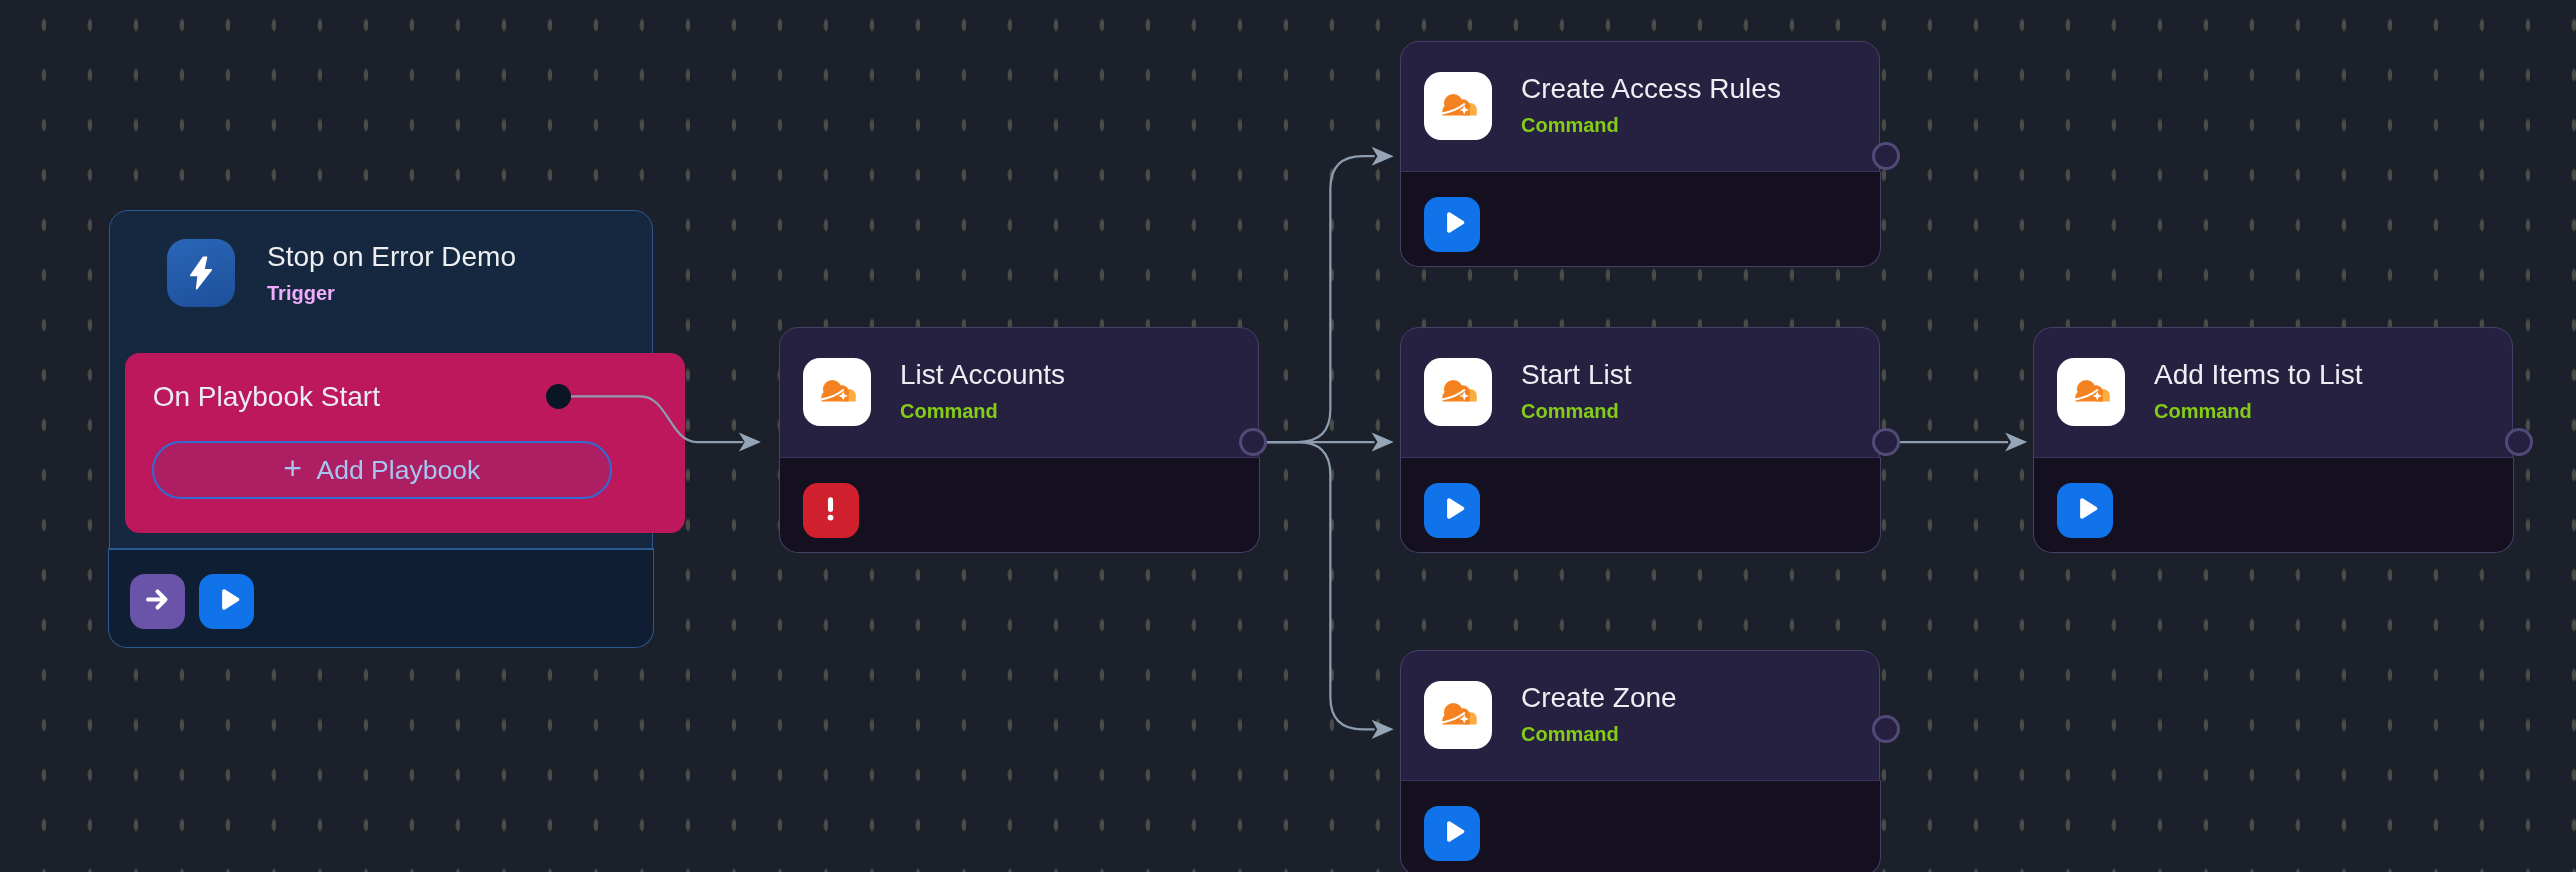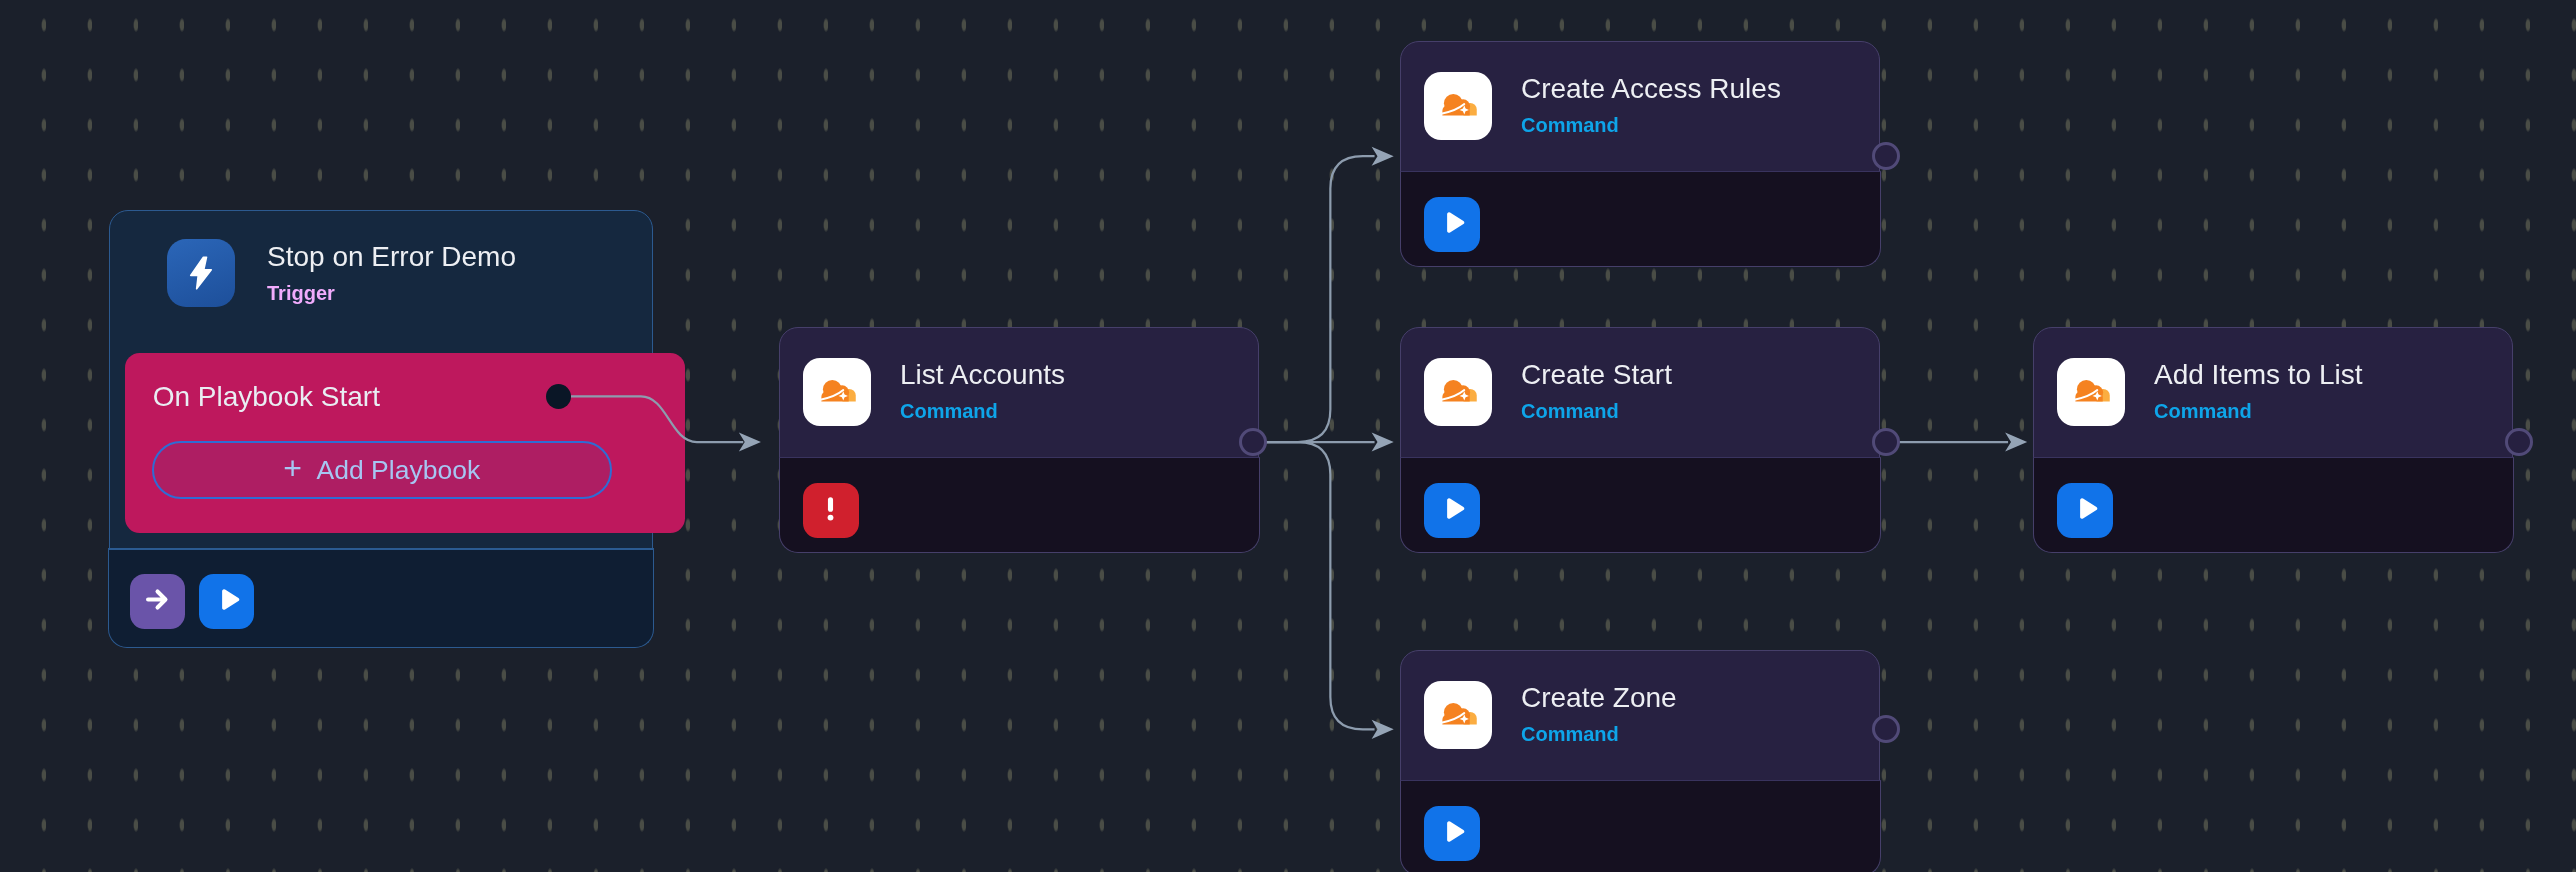--- a/index.html
+++ b/index.html
@@ -59,21 +59,21 @@
   .cmd-node{
     width:480px;height:225px;background:#272141;border:1.5px solid #463f6a;
   }
   .cmd-header{position:relative;height:154px;}
   .cf-icon{
     position:absolute;left:23px;top:29.5px;width:68px;height:68px;border-radius:17px;
     background:#ffffff;display:flex;align-items:center;justify-content:center;
   }
   .cmd-titles{position:absolute;left:120px;top:29.5px;}
   .cmd-title{font-size:28px;line-height:34px;color:#edeff3;}
-  .cmd-type{font-size:20px;line-height:25px;font-weight:700;color:#0ea5e9;margin-top:7.4px;}
+  .cmd-type{font-size:20px;line-height:25px;font-weight:700;color:#84cc16;margin-top:7.4px;}
   .cmd-footer{
     position:absolute;left:-1.5px;right:-1.5px;bottom:-1.5px;height:96px;
     background:#151020;border:1.5px solid #463f6a;border-top:1.8px solid #39335e;
     border-radius:0 0 19px 19px;
   }
   .badge{
     position:absolute;left:23px;top:25px;width:56px;height:55px;border-radius:14.7px;
     display:flex;align-items:center;justify-content:center;cursor:pointer;
   }
   .badge.play{background:#1173e9;}
@@ -215,21 +215,21 @@
         <svg width="50" height="50" viewBox="0 0 64 64">
           <path fill="#FBAD41" d="M39 44 v-7.5 a8.5 8.5 0 0 1 17 0 V44 Z"></path>
           <path fill="#F58220" d="M12 44 v-6 a6.5 6.5 0 0 1 6.5 -6.5 h22 A6.5 6.5 0 0 1 47 38 v6 Z"></path>
           <circle fill="#F58220" cx="26" cy="28.5" r="12"></circle>
           <circle fill="#F58220" cx="38.5" cy="32.5" r="9"></circle>
           <path d="M12 41.5 Q30 38 40 29.5" stroke="#ffffff" stroke-width="2.6" fill="none" stroke-linecap="round"></path>
           <path fill="#ffffff" d="M40 31 l1.7 4.3 4.3 1.7 -4.3 1.7 -1.7 4.3 -1.7 -4.3 -4.3 -1.7 4.3 -1.7 Z"></path>
         </svg>
       </div>
       <div class="cmd-titles">
-        <div class="cmd-title">Create Start</div>
+        <div class="cmd-title">Start List</div>
         <div class="cmd-type">Command</div>
       </div>
     </div>
     <div class="cmd-footer">
       <div class="badge play">
         <span>
           <svg width="35" height="35" viewBox="0 0 48 48">
             <path d="M18 12.5 v23 a2.6 2.6 0 0 0 4 2.2 l18.4 -11.5 a2.6 2.6 0 0 0 0 -4.4 L22 10.3 a2.6 2.6 0 0 0 -4 2.2 Z" fill="#ffffff"></path>
           </svg>
         </span>

